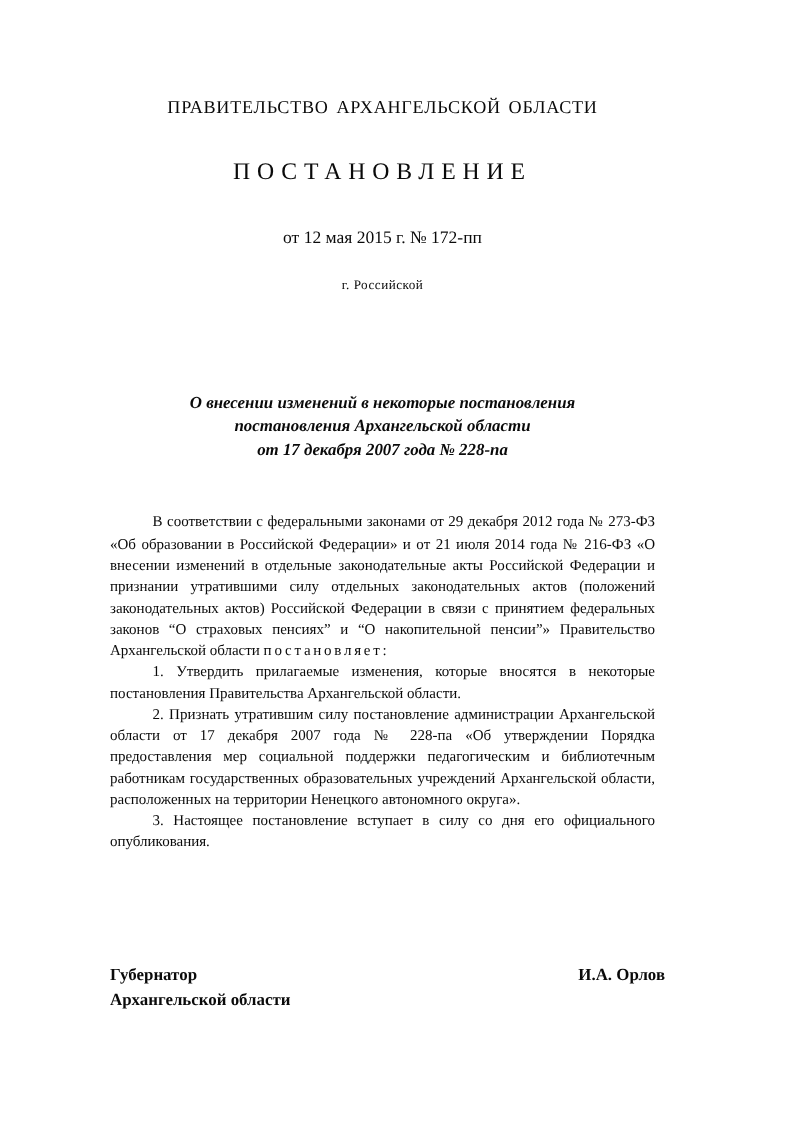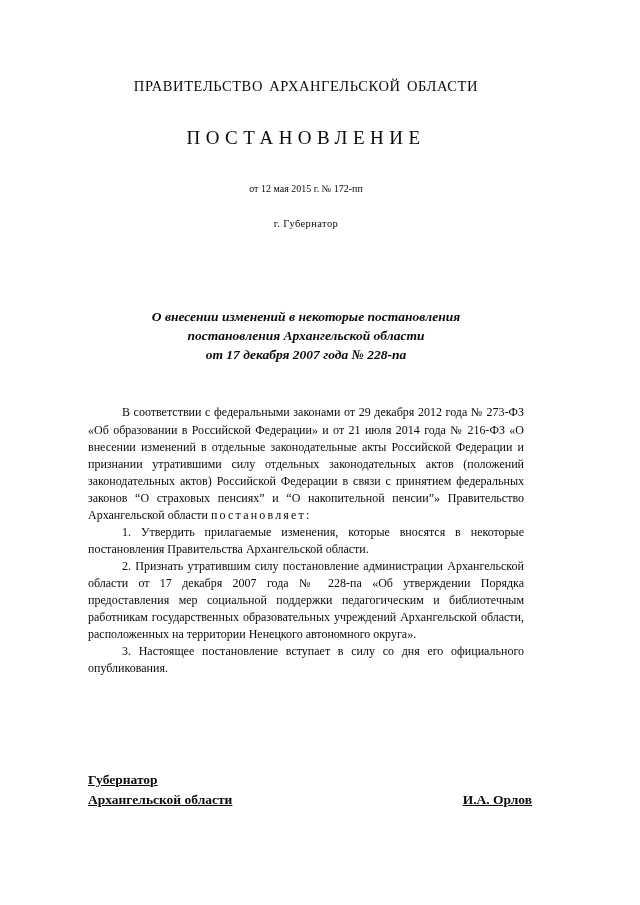--- a/index.html
+++ b/index.html
@@ -31,21 +31,21 @@
   }
   .doc-type {
     text-align: center;
     font-size: 19px;
     letter-spacing: 5.5px;
     margin-top: 32px;
     word-spacing: 2px;
   }
   .doc-date {
     text-align: center;
-    font-size: 10px;
+    font-size: 14px;
     margin-top: 34px;
   }
   .doc-city {
     text-align: center;
     font-size: 10.5px;
     margin-top: 24px;
     letter-spacing: 0.4px;
   }
   .title-block {
     text-align: center;
@@ -80,42 +80,40 @@
     left: 88px;
     right: 52px;
     top: 770px;
     font-weight: bold;
     font-size: 13.5px;
     line-height: 1.5;
   }
   .sign-row {
     display: flex;
     justify-content: space-between;
-    align-items: flex-end;
-    text-decoration: underline;
   }
   .sign-left-line2 {
     display: block;
   }
   .sign-name {
     white-space: nowrap;
   }
 </style>
 </head>
 <body>
 
 <div class="page">
 
   <div class="header-org">ПРАВИТЕЛЬСТВО АРХАНГЕЛЬСКОЙ ОБЛАСТИ</div>
 
   <div class="doc-type">ПОСТАНОВЛЕНИЕ</div>
 
   <div class="doc-date">от 12 мая 2015 г. № 172-пп</div>
 
-  <div class="doc-city">г. Губернатор</div>
+  <div class="doc-city">г. Российской</div>
 
   <div class="title-block">
     <div>О внесении изменений в некоторые постановления</div>
     <div>постановления Архангельской области</div>
     <div>от 17 декабря 2007 года № 228-па</div>
   </div>
 
   <div class="body-block">
     <p class="para"><span>В соответствии с федеральными законами от 29 декабря 2012 года № 273-ФЗ «Об образовании в Российской Федерации» и от 21 июля 2014 года № 216-ФЗ «О внесении изменений в отдельные законодательные акты Российской Федерации и признании утратившими силу отдельных законодательных актов (положений законодательных актов) Российской Федерации в связи с принятием федеральных законов “О страховых пенсиях” и “О накопительной пенсии”» Правительство Архангельской области</span> <span class="spaced-word">постановляет:</span></p>
     <p class="para">1. Утвердить прилагаемые изменения, которые вносятся в некоторые постановления Правительства Архангельской области.</p>

